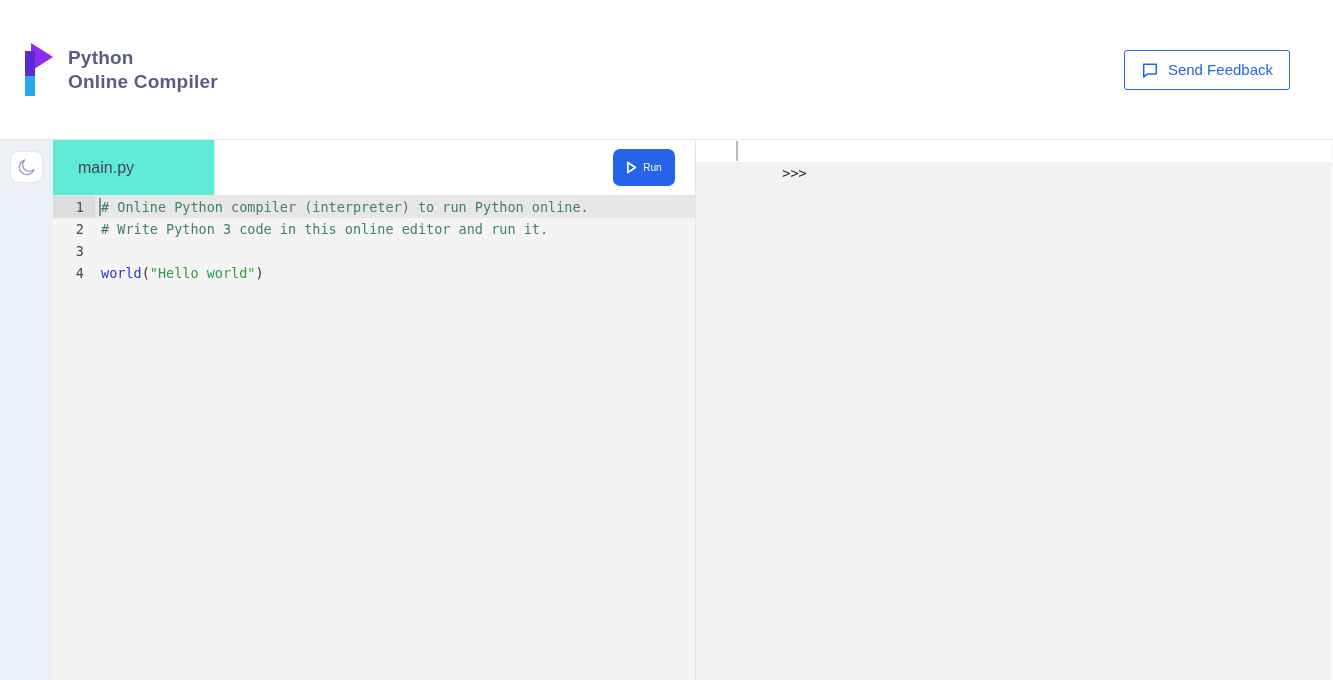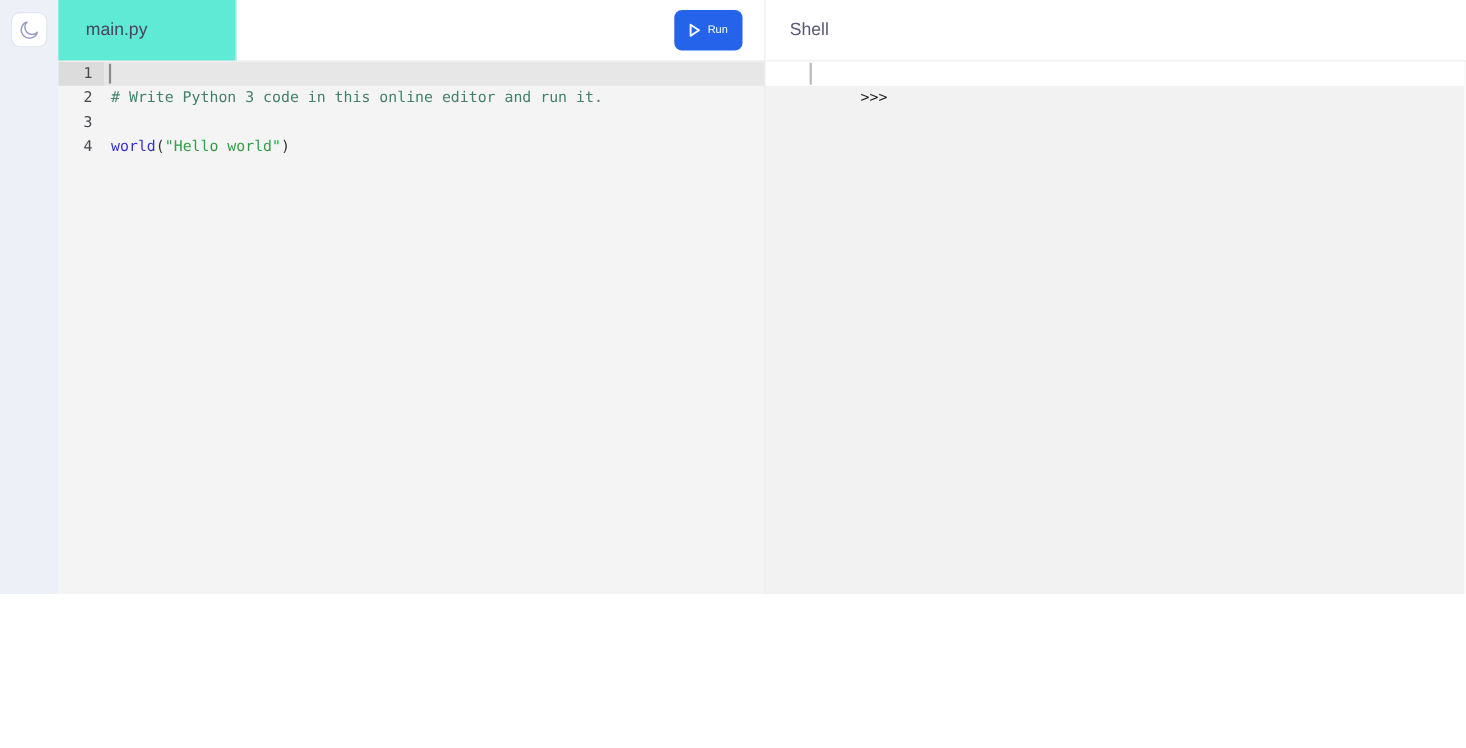--- a/index.html
+++ b/index.html
@@ -151,20 +151,40 @@
     background: #b9b9b9;
   }
 
   svg { display: block; }
 </style>
 </head>
 <body>
 
 <div id="app">
 
+  <header class="topbar">
+    <div class="logo">
+      <svg class="logo-icon" width="30" height="54" viewBox="0 0 30 54">
+        <polygon points="6,0 28,14 6,28" fill="#8e2cf0"></polygon>
+        <rect x="0" y="8" width="10" height="27" fill="#5c2ad0"></rect>
+        <rect x="0" y="33" width="10" height="20" fill="#29a8f0"></rect>
+      </svg>
+      <div class="logo-text">
+        <div>Python</div>
+        <div>Online Compiler</div>
+      </div>
+    </div>
+
+    <button class="feedback-btn">
+      <svg width="18" height="18" viewBox="0 0 20 20">
+        <path d="M3 3.5 h14 v11 h-10 l-4 3.2 z" fill="none" stroke="#2563eb" stroke-width="1.7" stroke-linejoin="round"></path>
+      </svg>
+      <span>Send Feedback</span>
+    </button>
+  </header>
 
   <div class="workspace">
 
     <aside class="sidebar">
       <button class="theme-btn">
         <svg width="20" height="20" viewBox="0 0 24 24">
           <path d="M20.4 14.9 A9 9 0 1 1 9.1 3.6 A7.2 7.2 0 0 0 20.4 14.9 Z" fill="none" stroke="#9a9cc0" stroke-width="1.6" stroke-linejoin="round"></path>
         </svg>
       </button>
     </aside>
@@ -178,41 +198,38 @@
         <button class="run-btn">
           <svg width="11" height="13" viewBox="0 0 12 14">
             <path d="M2 1.5 L10.3 7 L2 12.5 Z" fill="none" stroke="#ffffff" stroke-width="1.9" stroke-linejoin="round"></path>
           </svg>
           <span>Run</span>
         </button>
       </div>
       <div class="code-area">
           <div class="code-row active">
             <div class="gutter-cell">1</div>
-            <div class="code-cell"><span class="editor-cursor"></span></div>
+            <div class="code-cell"><span class="editor-cursor"></span><span class="tok-comment"># Online Python compiler (interpreter) to run Python online.</span></div>
           </div>
           <div class="code-row">
             <div class="gutter-cell">2</div>
             <div class="code-cell"><span class="tok-comment"># Write Python 3 code in this online editor and run it.</span></div>
           </div>
           <div class="code-row">
             <div class="gutter-cell">3</div>
             <div class="code-cell"></div>
           </div>
           <div class="code-row">
             <div class="gutter-cell">4</div>
             <div class="code-cell"><span class="tok-keyword">world</span><span class="tok-paren">(</span><span class="tok-string">"Hello world"</span><span class="tok-paren">)</span></div>
           </div>
         </div>
     </section>
 
     <section class="shell-panel">
-      <div class="shell-toolbar">
-        <span class="shell-title">Shell</span>
-      </div>
       <div class="shell-body">
         <div class="shell-line">
           <span>&gt;&gt;&gt;</span>
           <span class="shell-cursor"></span>
         </div>
       </div>
     </section>
 
   </div>
 </div>

